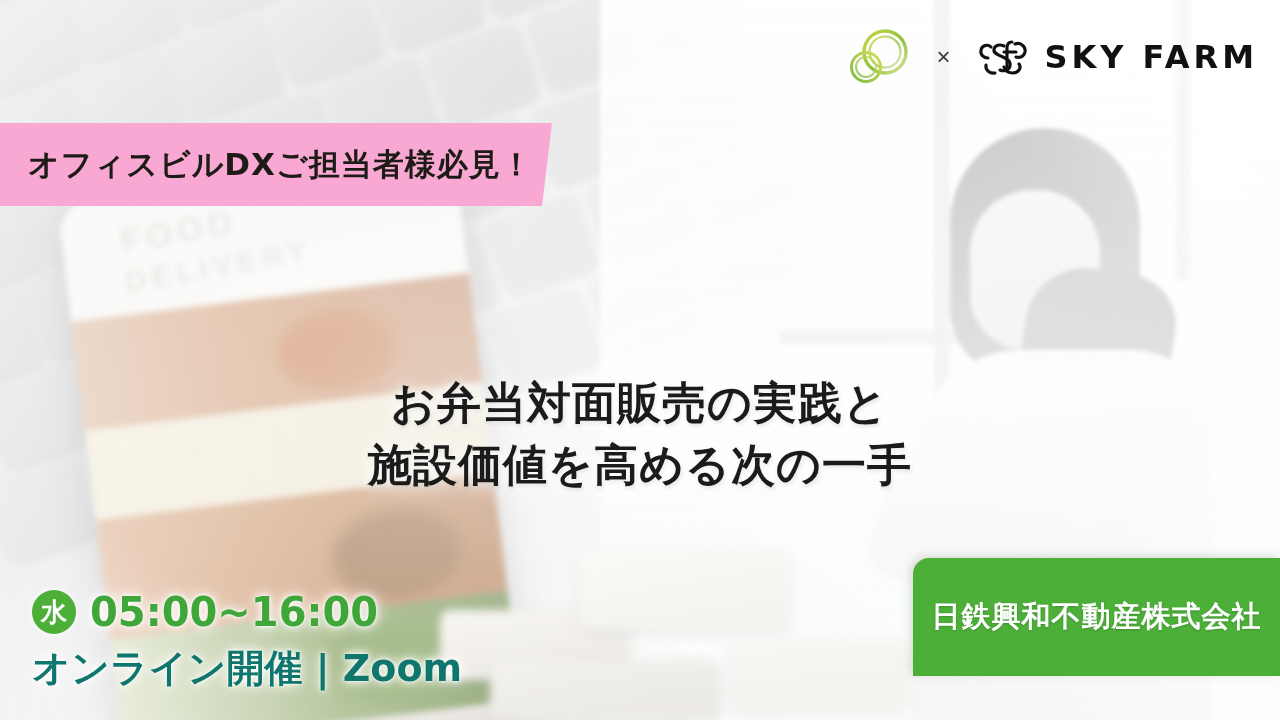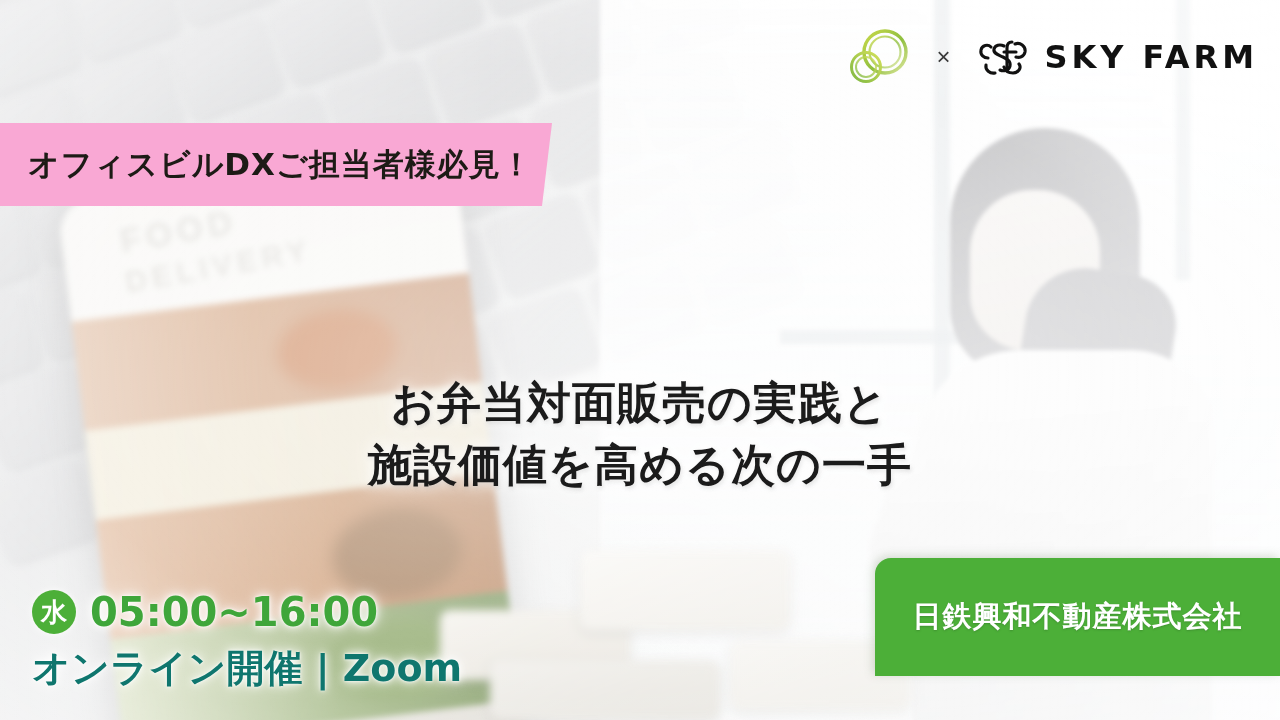--- a/index.html
+++ b/index.html
@@ -213,21 +213,21 @@
   .place-text{
     font-size:38px;font-weight:700;color:#0f766e;letter-spacing:0;
     font-family:"DejaVu Sans","Liberation Sans",sans-serif;
     text-shadow:0 0 3px #fff,0 0 8px #fff,0 0 16px rgba(255,255,255,.9);
     white-space:nowrap;
   }
 
   
   .green-box{
     position:absolute;right:0;top:558px;
-    width:405px;height:118px;
+    width:367px;height:118px;
     background:#4CAF38;
     border-top-left-radius:16px;
     display:flex;flex-direction:column;
     align-items:center;justify-content:center;gap:6px;
     box-shadow:-2px -2px 10px rgba(90,120,80,.25);
   }
   .green-line{
     color:#fff;font-size:29px;font-weight:700;letter-spacing:1px;
     font-family:"DejaVu Sans","Liberation Sans",sans-serif;white-space:nowrap;
     text-shadow:0 1px 2px rgba(40,90,35,.35);

